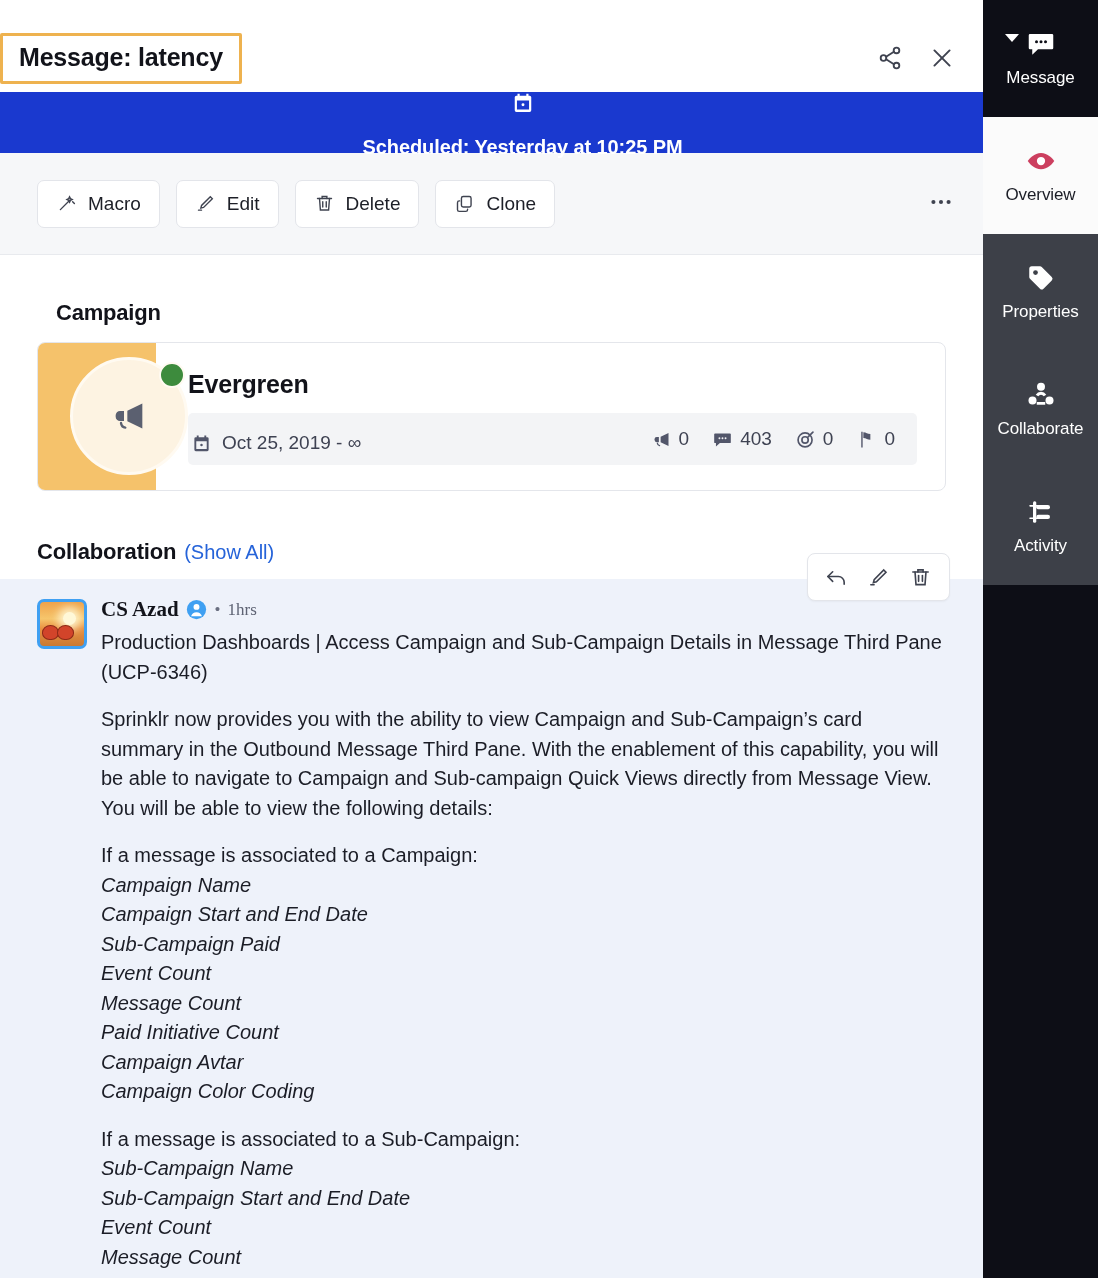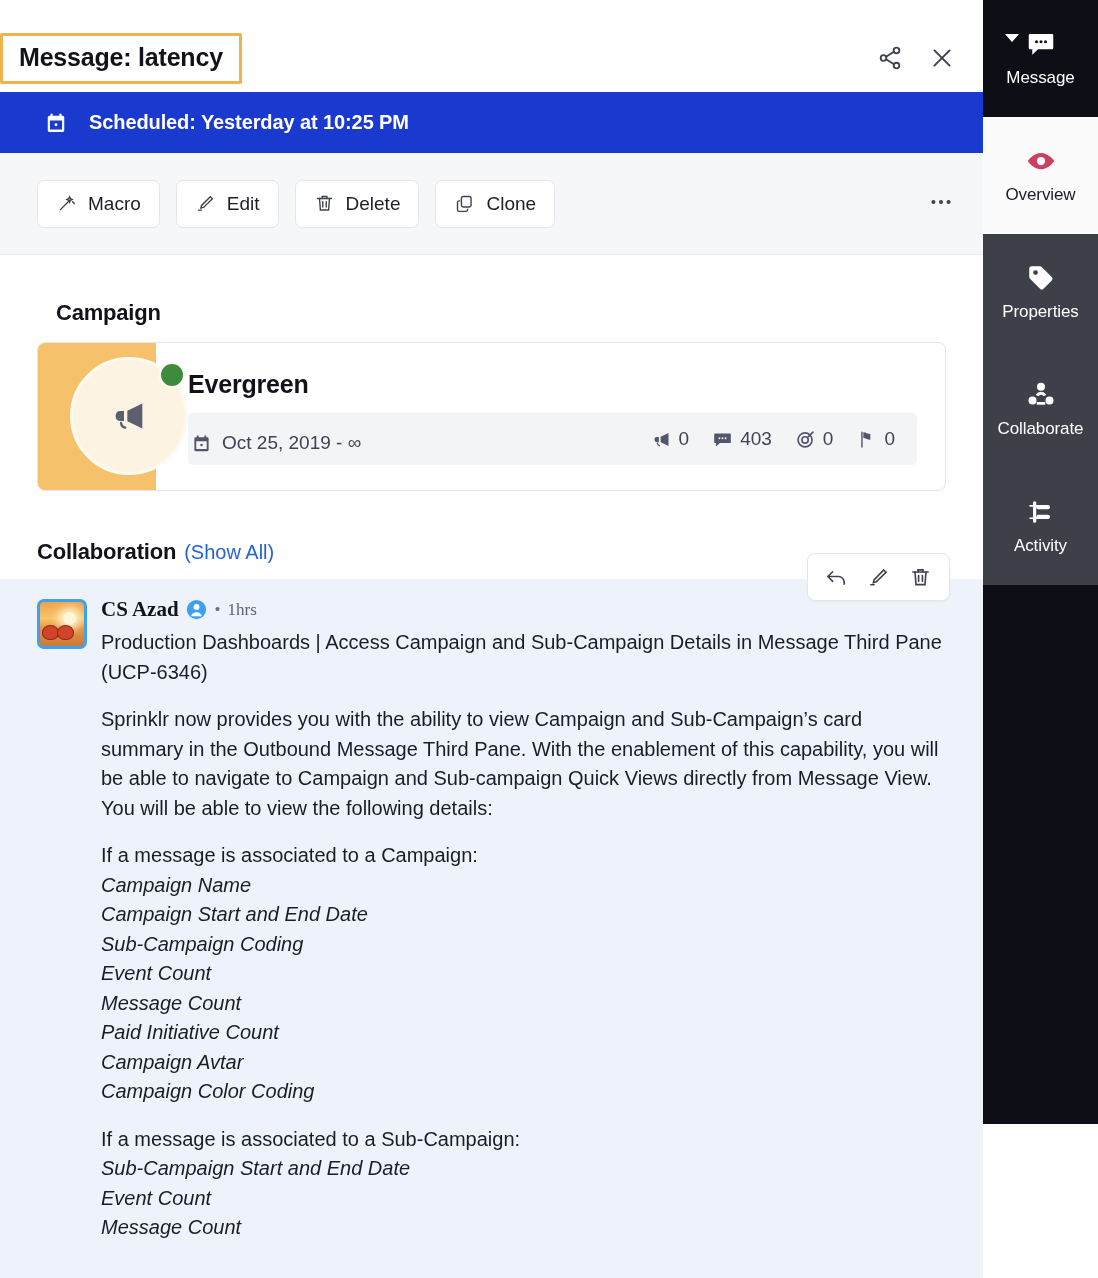--- a/index.html
+++ b/index.html
@@ -40,21 +40,21 @@
   }
   .header-actions {
     margin-left: auto; display: flex; align-items: center; gap: 26px;
     padding-right: 8px;
   }
   .hicon { width: 26px; height: 26px; display: block; color: #3f4350; cursor: pointer; }
 
   
   .sched-banner {
     height: 61px; background: #1a39cf;
-    display: flex; align-items: center; padding-left: 45px; gap: 22px;
+    display: flex; align-items: center; padding-left: 62px; gap: 22px; flex-direction: column;
   }
   .sched-banner .cal-icon { width: 22px; height: 22px; color: #fff; display: block; }
   .sched-text { color: #ffffff; font-size: 20px; font-weight: bold; letter-spacing: -0.1px; }
 
   
   .toolbar {
     height: 102px; background: #f6f7f9;
     display: flex; align-items: center; padding: 0 22px 0 37px; gap: 16px;
     border-bottom: 1px solid #e8eaee;
   }
@@ -164,21 +164,21 @@
     max-width: 845px;
   }
   .note-body {
     font-size: 20px; color: #1b1d26; line-height: 29.5px;
     margin-top: 18px; max-width: 845px; white-space: pre-wrap;
   }
   .note-list { font-size: 20px; color: #1b1d26; line-height: 29.5px; font-style: italic; }
 
   
   .sidebar {
-    width: 115px; height: 1124px; background: #0d0e16;
+    width: 115px; height: 1278px; background: #0d0e16;
     display: flex; flex-direction: column;
   }
   .sb-item {
     height: 117px; display: flex; flex-direction: column;
     align-items: center; justify-content: center; gap: 9px; cursor: pointer;
     position: relative;
   }
   .sb-item.dark { background: #0d0e16; color: #ffffff; }
   .sb-item.active { background: #fbfbfb; color: #1b1d26; }
   .sb-item.grey { background: #3d4048; color: #ffffff; }
@@ -408,29 +408,30 @@
               </span>
               <span class="note-dot">•</span>
               <span class="note-time">1hrs</span>
             </div>
             <div class="note-subject">Production Dashboards | Access Campaign and Sub-Campaign Details in Message Third Pane (UCP-6346)</div>
             <div class="note-body">Sprinklr now provides you with the ability to view Campaign and Sub-Campaign’s card summary in the Outbound Message Third Pane. With the enablement of this capability, you will be able to navigate to Campaign and Sub-campaign Quick Views directly from Message View. You will be able to view the following details:</div>
             <div class="note-body">If a message is associated to a Campaign:</div>
             <div class="note-list">
                 <div>Campaign Name</div>
                 <div>Campaign Start and End Date</div>
-                <div>Sub-Campaign Coding</div>
+                <div>Sub-Campaign Paid</div>
                 <div>Event Count</div>
                 <div>Message Count</div>
                 <div>Paid Initiative Count</div>
                 <div>Campaign Avtar</div>
                 <div>Campaign Color Coding</div>
               </div>
             <div class="note-body">If a message is associated to a Sub-Campaign:</div>
             <div class="note-list">
+                <div>Sub-Campaign Name</div>
                 <div>Sub-Campaign Start and End Date</div>
                 <div>Event Count</div>
                 <div>Message Count</div>
               </div>
           </div>
         </div>
       </div>
 
     </div>
   </div>

